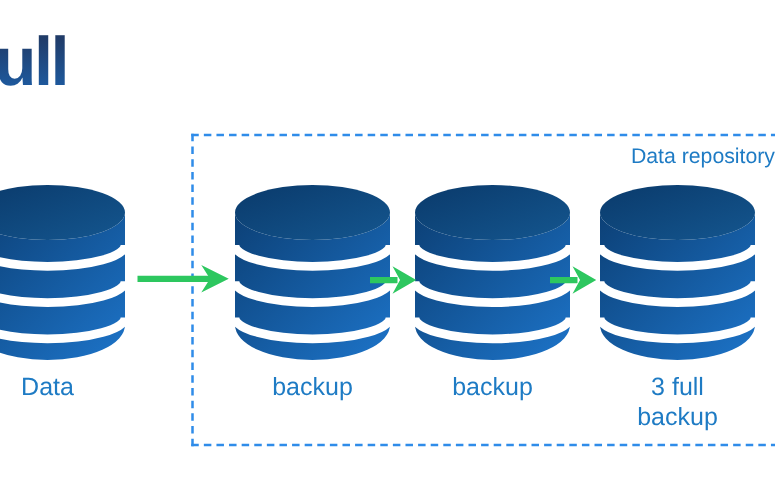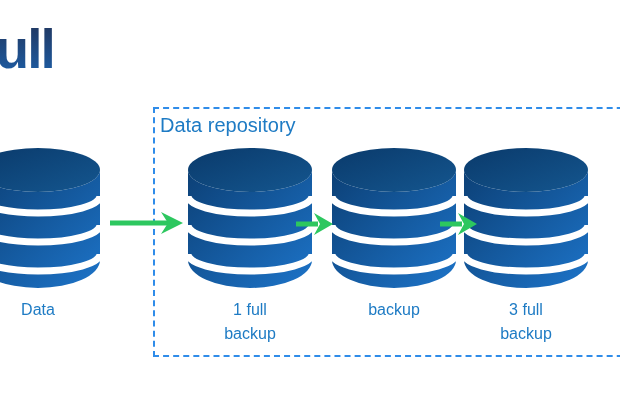--- a/index.html
+++ b/index.html
@@ -12,27 +12,27 @@
     font-size:55px;font-weight:700;letter-spacing:-2px;line-height:1;
     color:var(--title-navy-top,#21365e);
     background-image:linear-gradient(180deg,var(--title-navy-top,#21365e) 0%,var(--title-navy-bottom,#1d5fa8) 100%);
     -webkit-background-clip:text;background-clip:text;-webkit-text-fill-color:transparent;
   }
   .repo-box{
     position:absolute;left:153px;top:107px;width:500px;height:250px;
     box-sizing:border-box;border:2px dashed var(--dash-blue,#2f8ce9);
   }
   .repo-label{
-    position:absolute;left:160px;top:112px;width:460px;text-align:left;
-    font-size:20px;line-height:26px;color:var(--label-blue,#1e7bc4);
+    position:absolute;left:160px;top:112px;width:460px;text-align:right;
+    font-size:17px;line-height:26px;color:var(--label-blue,#1e7bc4);
   }
   .node{position:absolute;top:148px;width:124px;display:flex;flex-direction:column;align-items:center;z-index:1;}
   .node svg.cyl{width:124px;height:140px;display:block;}
   .node-label{
-    margin-top:10px;text-align:center;font-size:16px;line-height:24px;
+    margin-top:10px;text-align:center;font-size:20px;line-height:24px;
     color:var(--label-blue,#1e7bc4);white-space:nowrap;
   }
   .arrow{position:absolute;z-index:3;display:block;}
   .hidden-defs{position:absolute;width:0;height:0;}
 </style>
 </head>
 <body>
 
 <div id="stage">
 
@@ -68,35 +68,34 @@
     <div class="node-label">
       <div>Data</div>
     </div>
   </div>
 
   <div class="node" style="left:188px">
     <svg class="cyl" viewBox="0 0 124 140">
         <use href="#cyl-shape"></use>
       </svg>
     <div class="node-label">
-      <div>1 full</div>
       <div>backup</div>
     </div>
   </div>
 
   <div class="node" style="left:332px">
     <svg class="cyl" viewBox="0 0 124 140">
         <use href="#cyl-shape"></use>
       </svg>
     <div class="node-label">
       <div>backup</div>
     </div>
   </div>
 
-  <div class="node" style="left:464px">
+  <div class="node" style="left:480px">
     <svg class="cyl" viewBox="0 0 124 140">
         <use href="#cyl-shape"></use>
       </svg>
     <div class="node-label">
       <div>3 full</div>
       <div>backup</div>
     </div>
   </div>
 
   <svg class="arrow" style="left:108px;top:207px" width="76" height="32" viewBox="0 0 76 32">

